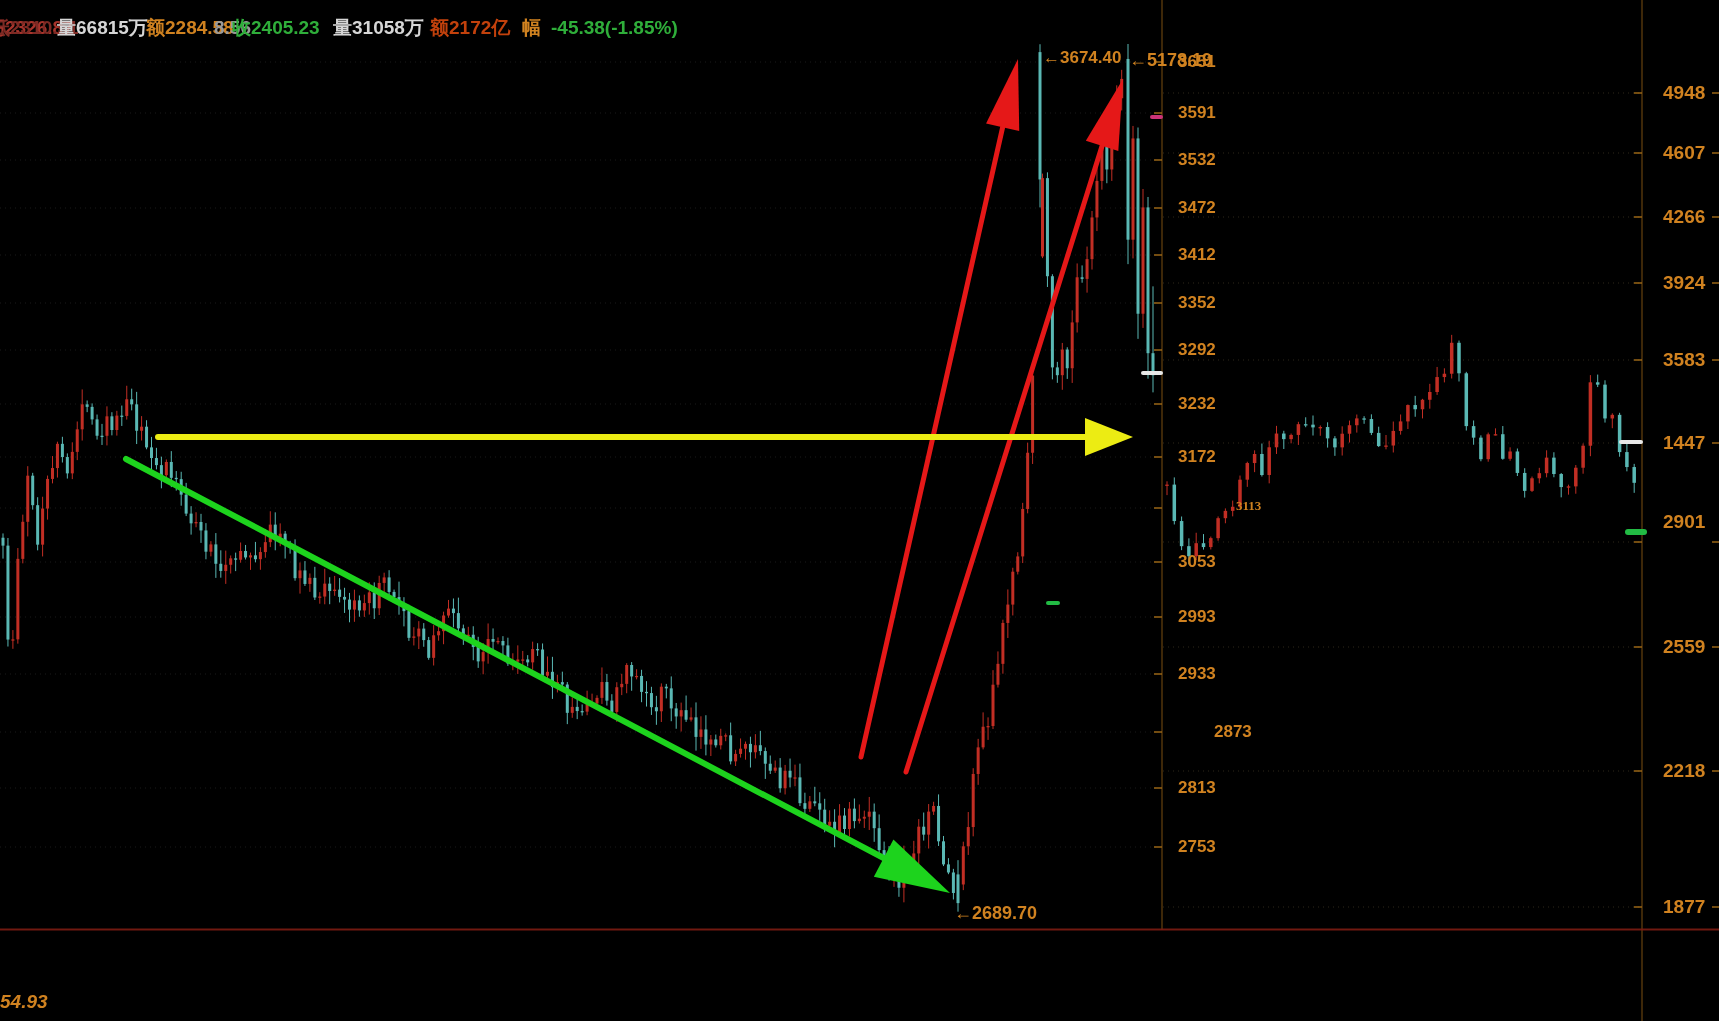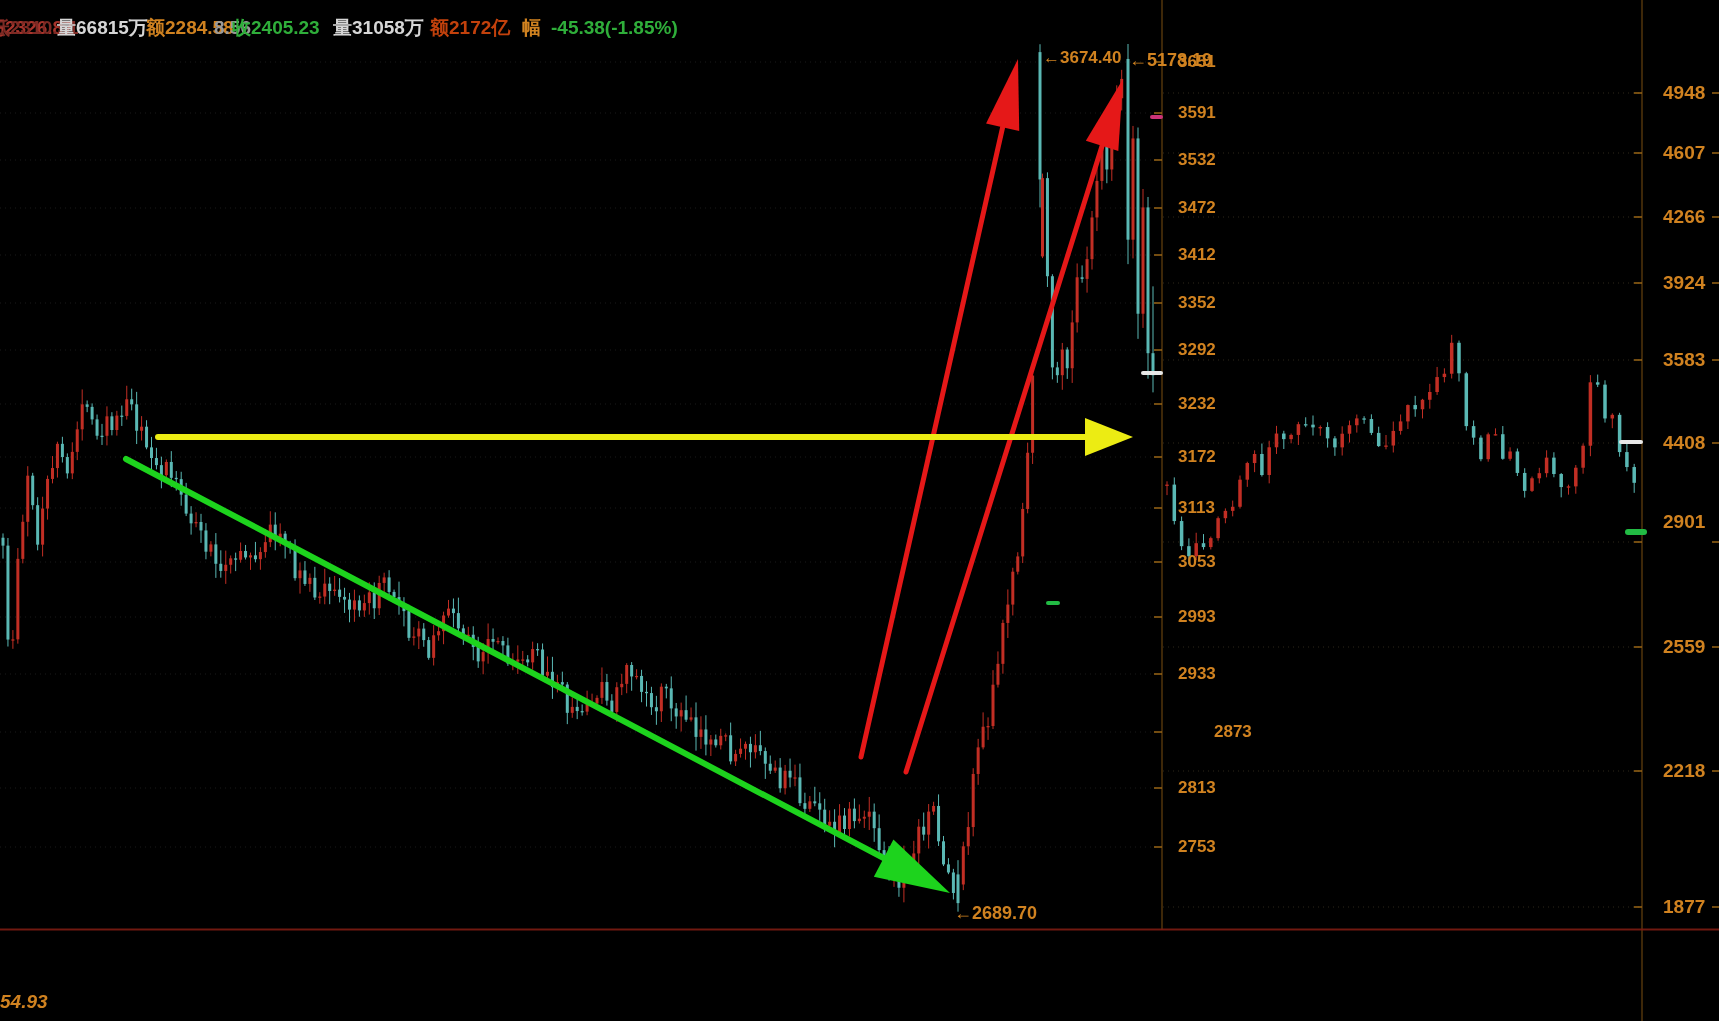--- a/index.html
+++ b/index.html
@@ -718,33 +718,33 @@
   <div id="labels">
       <div class="axlab" style="left: 1178px; top: 53px; font-size: 17px;">3651</div>
       <div class="axlab" style="left: 1178px; top: 104px; font-size: 17px;">3591</div>
       <div class="axlab" style="left: 1178px; top: 151px; font-size: 17px;">3532</div>
       <div class="axlab" style="left: 1178px; top: 199px; font-size: 17px;">3472</div>
       <div class="axlab" style="left: 1178px; top: 246px; font-size: 17px;">3412</div>
       <div class="axlab" style="left: 1178px; top: 294px; font-size: 17px;">3352</div>
       <div class="axlab" style="left: 1178px; top: 341px; font-size: 17px;">3292</div>
       <div class="axlab" style="left: 1178px; top: 395px; font-size: 17px;">3232</div>
       <div class="axlab" style="left: 1178px; top: 448px; font-size: 17px;">3172</div>
-      <div class="axlab" style="left: 1178px; top: 499px; font-size: 17px;">3113</div>
+      <div class="axlab" style="left: 1236px; top: 499px; font-size: 13px; font-family: Liberation Serif, serif;">3113</div>
       <div class="axlab" style="left: 1178px; top: 553px; font-size: 17px;">3053</div>
       <div class="axlab" style="left: 1178px; top: 608px; font-size: 17px;">2993</div>
       <div class="axlab" style="left: 1178px; top: 665px; font-size: 17px; text-align: center;">2933</div>
       <div class="axlab" style="left: 1178px; top: 723px; font-size: 17px; margin-left: 36px;">2873</div>
       <div class="axlab" style="left: 1178px; top: 779px; font-size: 17px;">2813</div>
       <div class="axlab" style="left: 1178px; top: 838px; font-size: 17px;">2753</div>
       <div class="axlab" style="left: 1663px; top: 83px; font-size: 19px;">4948</div>
       <div class="axlab" style="left: 1663px; top: 143px; font-size: 19px;">4607</div>
       <div class="axlab" style="left: 1663px; top: 207px; font-size: 19px;">4266</div>
       <div class="axlab" style="left: 1663px; top: 273px; font-size: 19px;">3924</div>
       <div class="axlab" style="left: 1663px; top: 350px; font-size: 19px;">3583</div>
-      <div class="axlab" style="left: 1663px; top: 433px; font-size: 19px;">4408</div>
+      <div class="axlab" style="left: 1663px; top: 433px; font-size: 19px;">1447</div>
       <div class="axlab" style="left: 1663px; top: 512px; font-size: 19px;">2901</div>
       <div class="axlab" style="left: 1663px; top: 637px; font-size: 19px;">2559</div>
       <div class="axlab" style="left: 1663px; top: 761px; font-size: 19px;">2218</div>
       <div class="axlab" style="left: 1663px; top: 897px; font-size: 19px;">1877</div>
     </div>
 
   <div id="infobar">
       <div class="seg" style="left: -14px; color: rgb(168, 52, 44);">高2326.87</div>
       <div class="seg" style="left: -9px; color: rgb(125, 42, 36);">低2310.51</div>
       <div class="seg" style="left: 57px; color: rgb(214, 214, 214);">量66815万</div>

